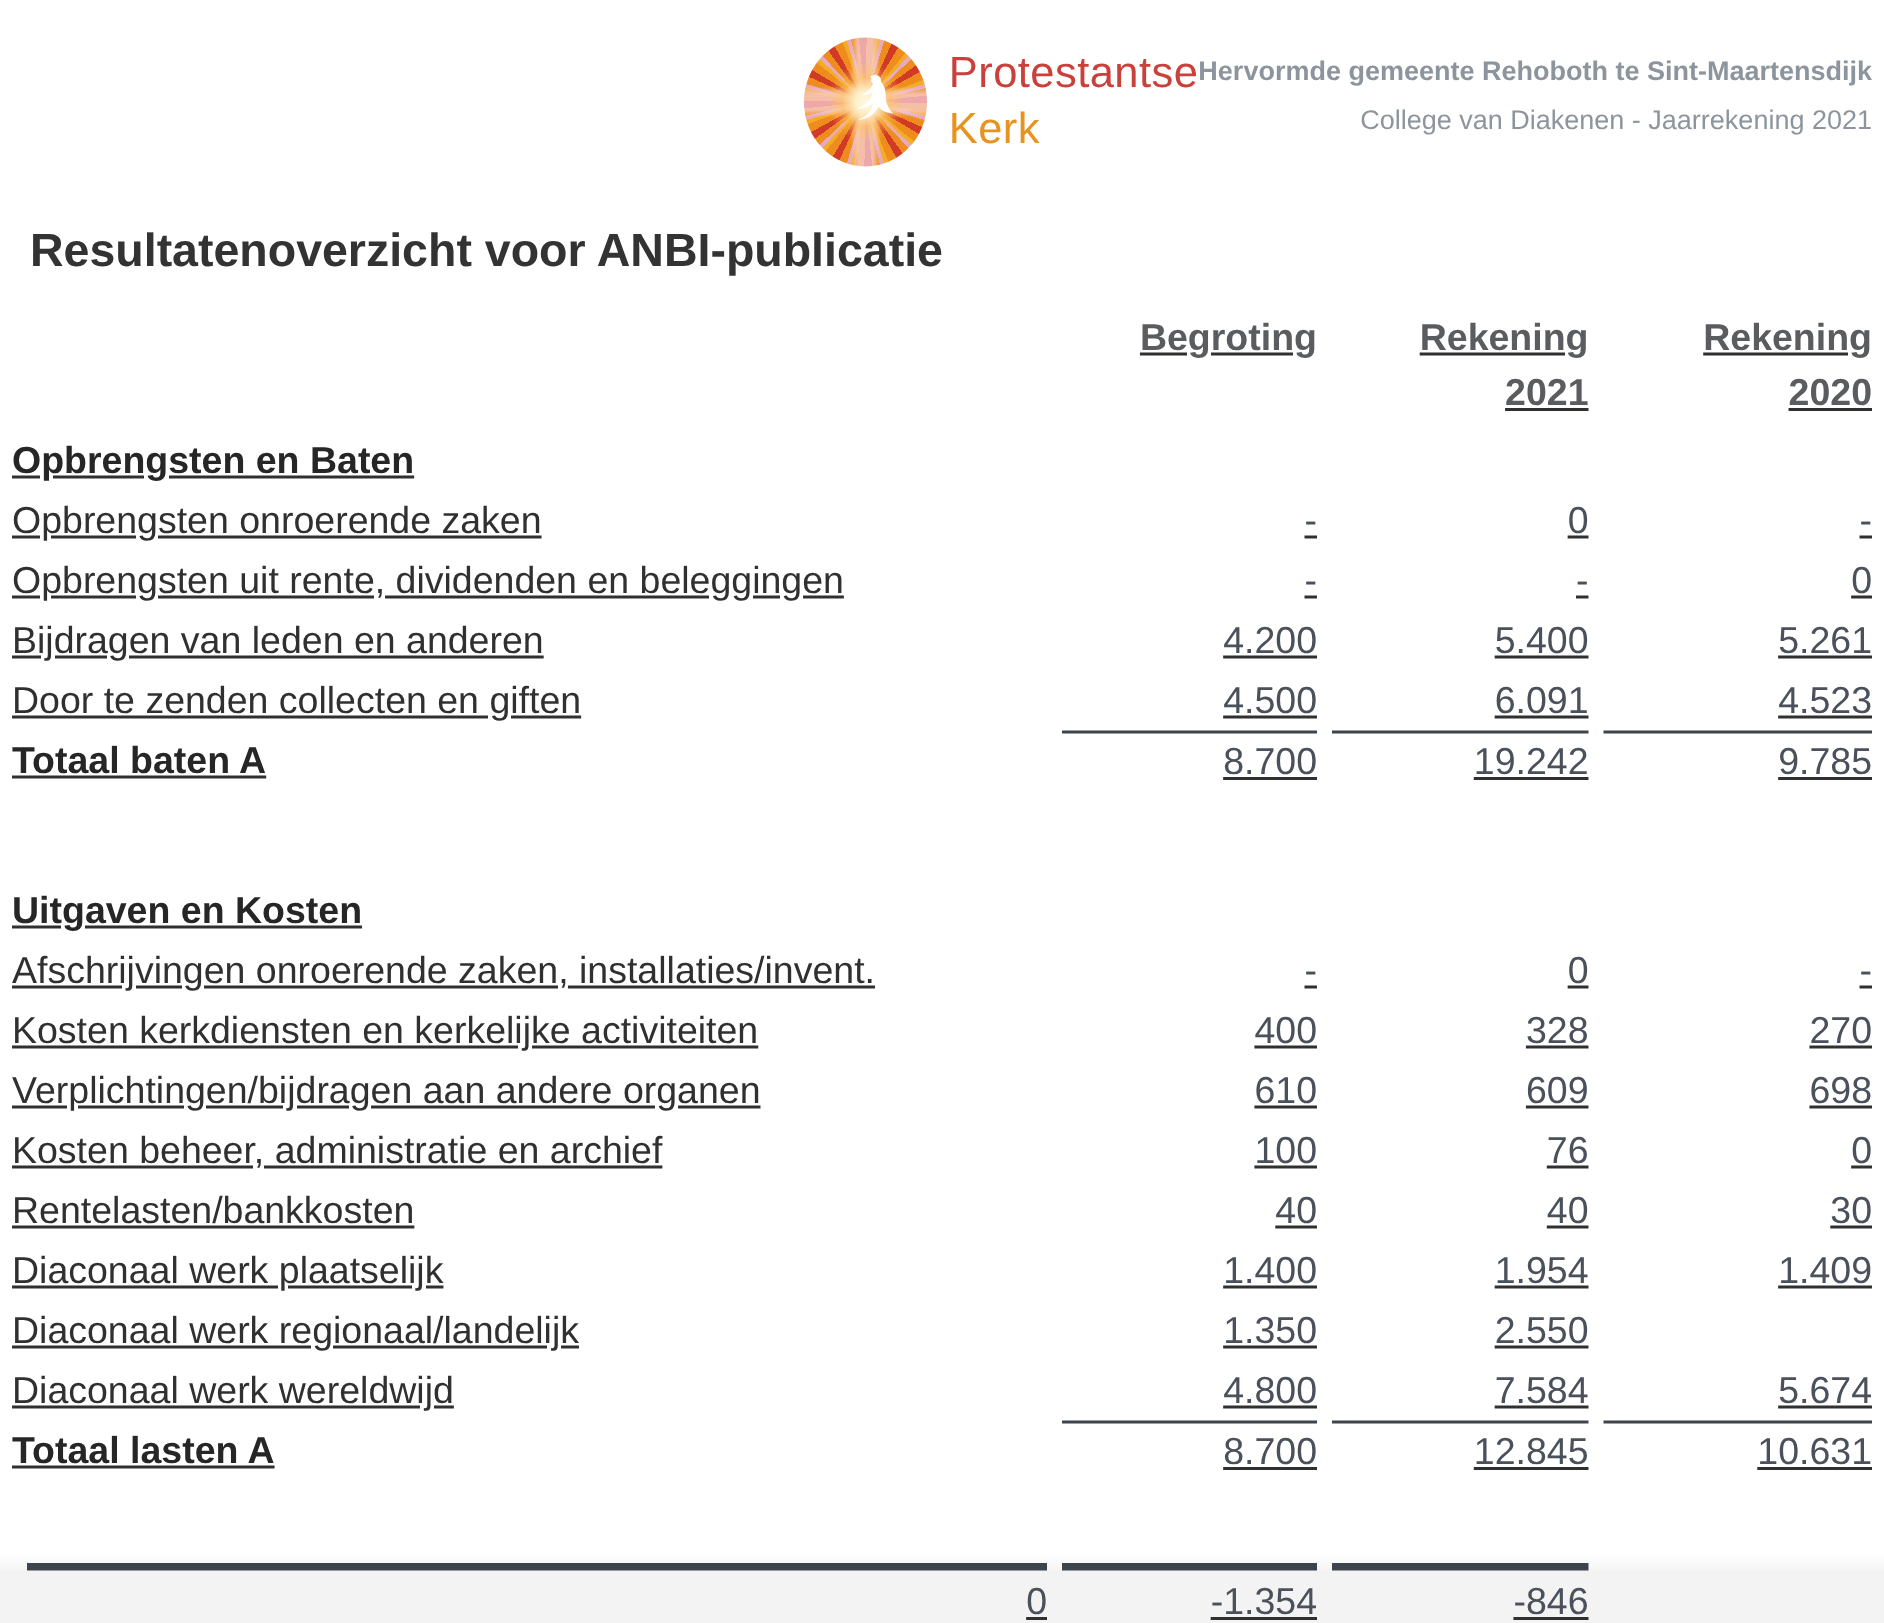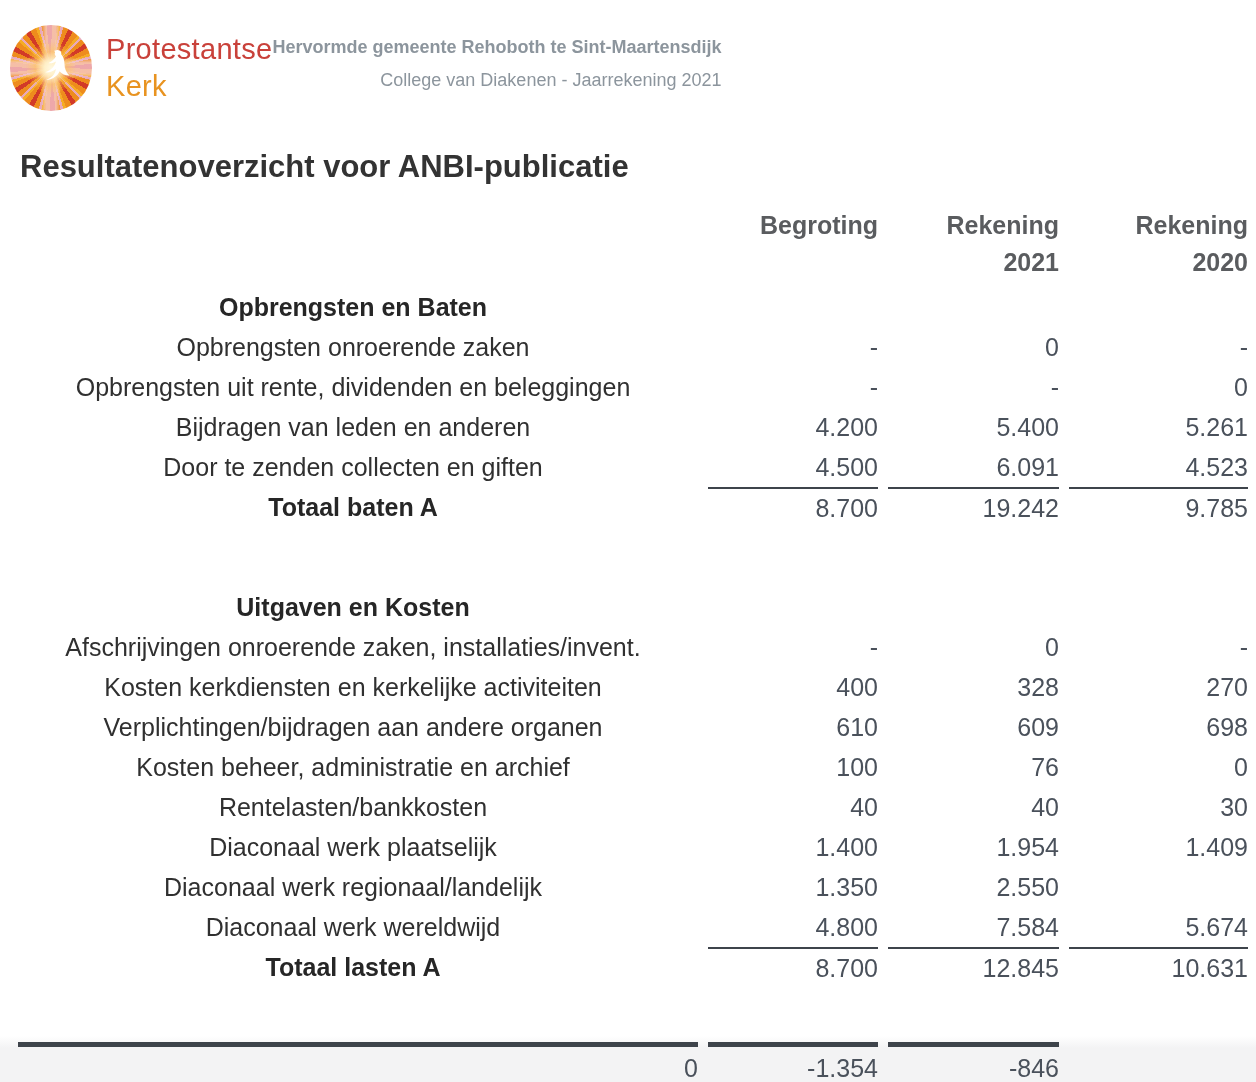--- a/index.html
+++ b/index.html
@@ -11,21 +11,21 @@
     --colhead-gray:#5A5C5F;
     --rule-dark:#3E444B;
     --band-gray:#F3F3F4;
   }
   *{box-sizing:border-box;margin:0;padding:0;}
   html,body{background:#fff;}
   body{font-family:"Liberation Sans",sans-serif;}
   .page{position:relative;width:1256px;height:1082px;background:#fff;overflow:hidden;color:var(--label-dark);}
 
   
-  .header{display:flex;justify-content:flex-start;align-items:flex-start;padding:25px 8px 0 10px;}
+  .header{display:flex;justify-content:flex-end;align-items:flex-start;padding:25px 8px 0 10px;}
   .brand{display:flex;gap:14px;}
   .logo{position:relative;width:82px;height:86px;flex:none;}
   .logo-rays{
     position:absolute;inset:0;border-radius:50%;
     background:
       radial-gradient(closest-side, #FFF8E1 0%, rgba(255,242,200,0.95) 16%, rgba(255,198,90,0.55) 38%, rgba(255,160,40,0) 62%),
       linear-gradient(to right, rgba(0,0,0,0) 38%, rgba(248,210,220,0.72) 44%, rgba(248,210,220,0.72) 56%, rgba(0,0,0,0) 62%),
       linear-gradient(to bottom, rgba(0,0,0,0) 38%, rgba(248,210,220,0.72) 44%, rgba(248,210,220,0.72) 56%, rgba(0,0,0,0) 62%),
       repeating-conic-gradient(from -6deg, #D23A28 0deg 7deg, #EE8C1D 7deg 15deg, #F5AC25 15deg 19deg, #E8A9B8 19deg 23deg, #EE8C1D 23deg 30deg);
   }
@@ -34,23 +34,23 @@
   .brand-line1{color:var(--brand-red);}
   .brand-line2{color:var(--brand-orange);}
   .org{padding-top:6px;text-align:right;font-size:18px;line-height:33px;color:var(--header-gray);}
   .org-line1{font-weight:bold;}
 
   
   .title{margin:38px 20px 0;font-size:31px;font-weight:bold;color:#333;}
 
   
   .table{margin:22px 8px 0;}
-  .row{display:grid;grid-template-columns:1fr 180px 181px 189px;}
+  .row{display:grid;grid-template-columns:1fr 180px 181px 189px;text-decoration:underline;}
   .cell{height:40px;line-height:40px;font-size:25px;white-space:nowrap;overflow:visible;}
-  .label-cell{color:var(--label-dark);text-align:center;}
+  .label-cell{color:var(--label-dark);}
   .num-cell{text-align:right;color:var(--num-slate);}
   .head-row{margin-bottom:6px;}
   .head-row .cell{height:auto;line-height:37px;}
   .head-cell{font-weight:bold;color:var(--colhead-gray);text-align:right;}
   .section-row .label-cell,
   .total-row .label-cell{font-weight:bold;color:#262626;}
   .total-row .num-cell{border-top:2px solid var(--rule-dark);margin-left:10px;line-height:38px;}
   .section + .section{margin-top:60px;}
 
   

